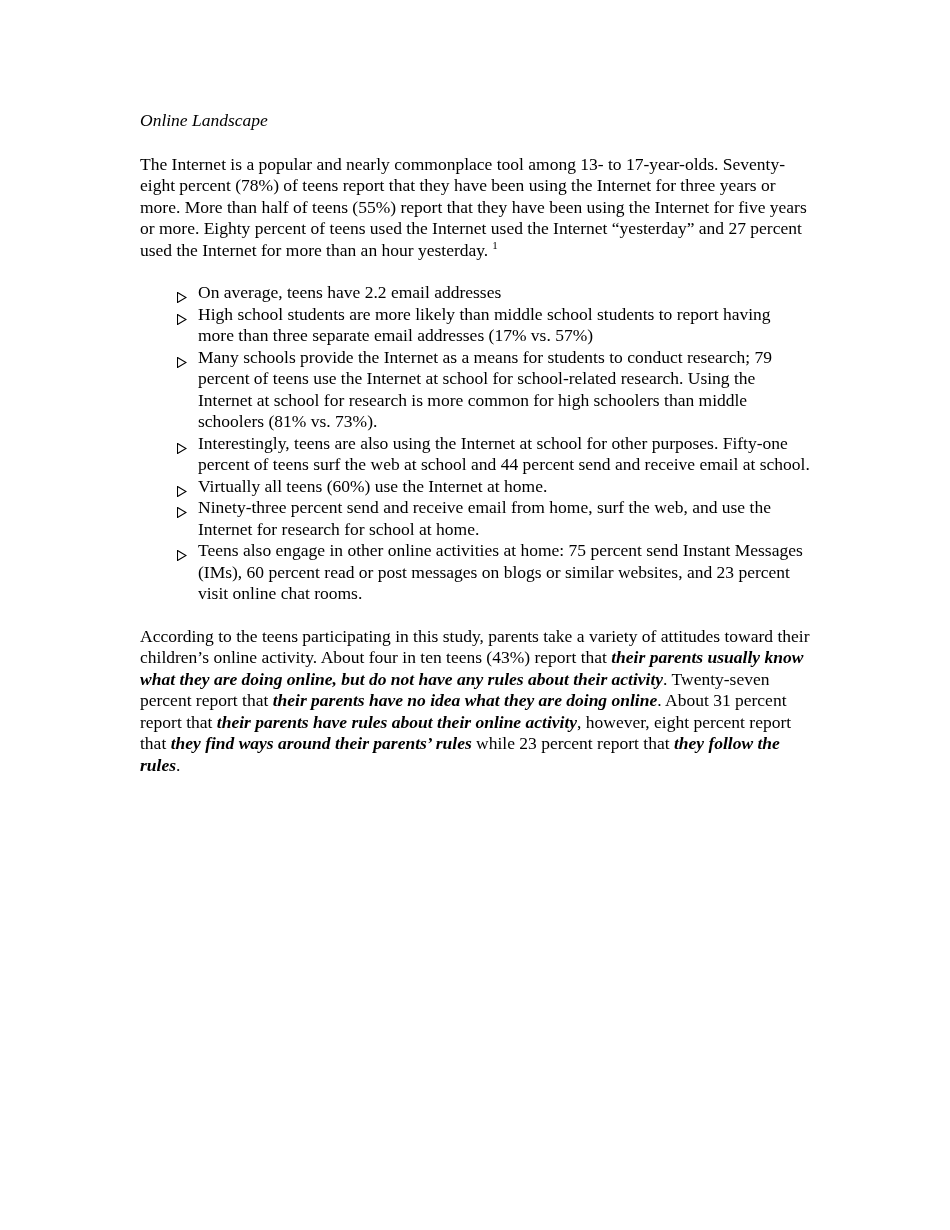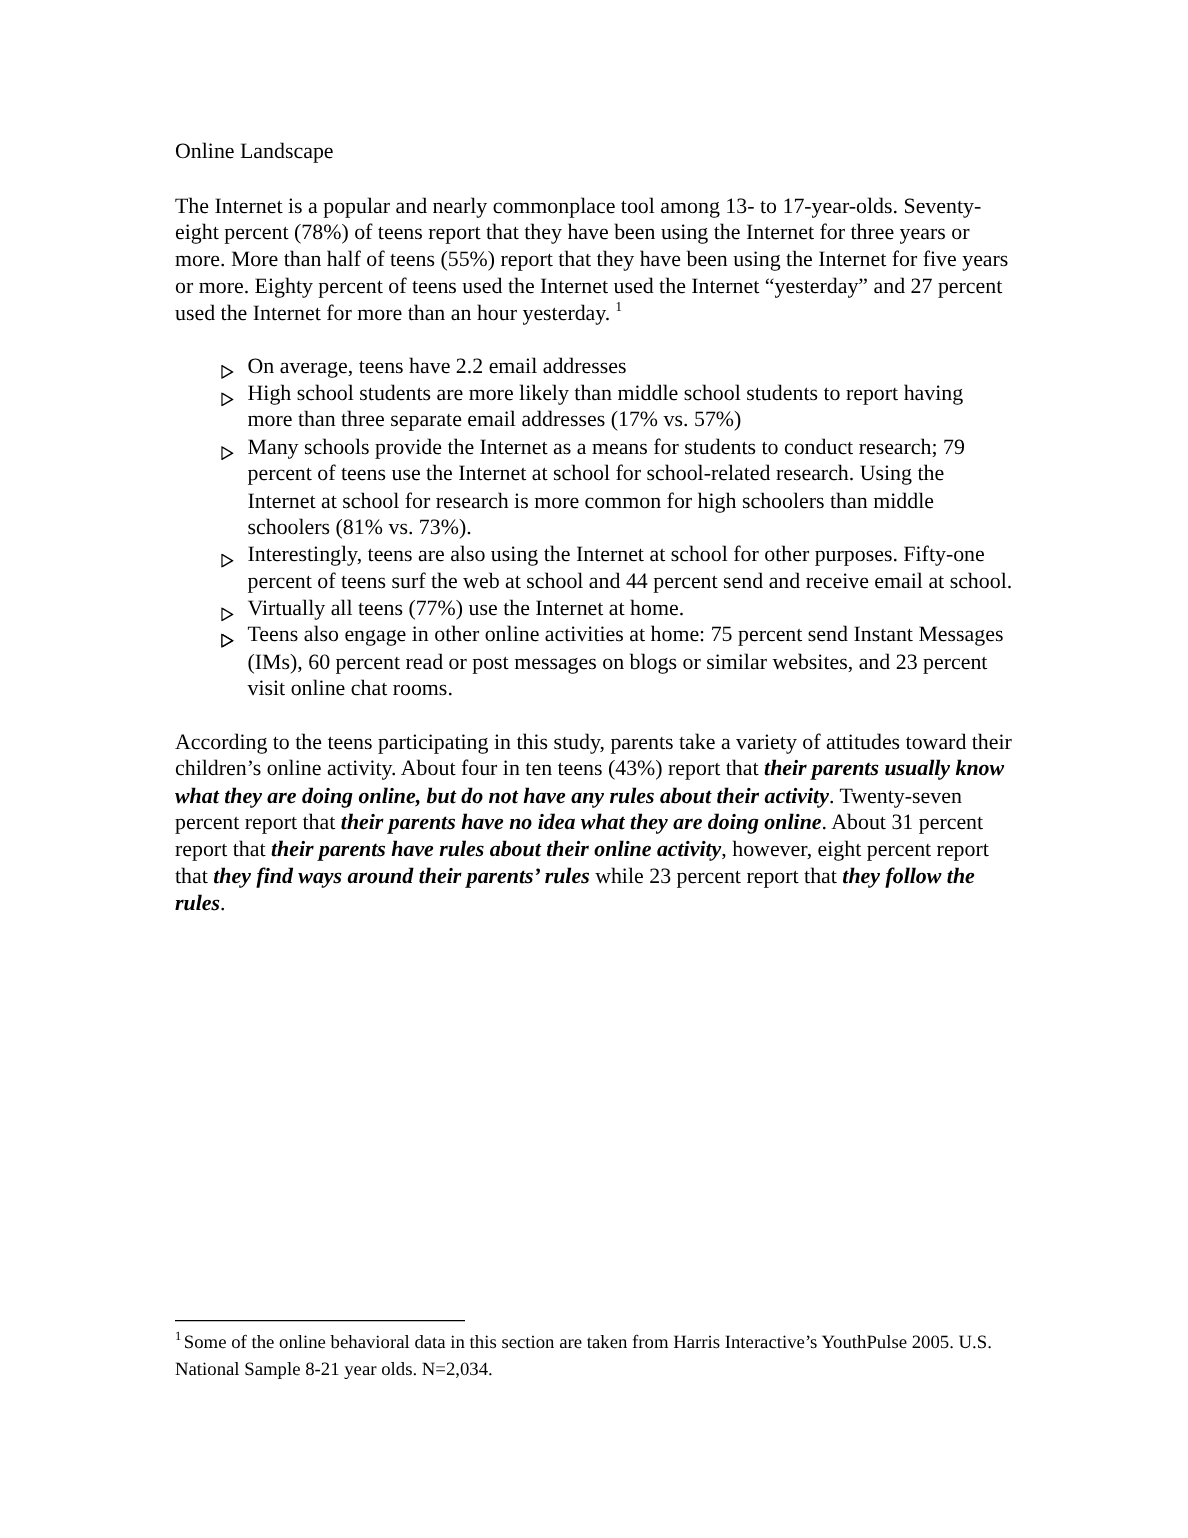--- a/index.html
+++ b/index.html
@@ -18,20 +18,21 @@
     overflow: hidden;
   }
   .doc-title {
     font-size: 29px;
     line-height: 34px;
     font-weight: bold;
     margin-bottom: 29px;
     letter-spacing: 0.2px;
   }
   .section-heading {
+    font-style: italic;
     margin-bottom: 22px;
   }
   p.body { margin-bottom: 21px; }
   sup.fnref {
     font-size: 11px;
     vertical-align: super;
     line-height: 0;
     margin-left: 4px;
   }
   ul.bullets {
@@ -98,35 +99,32 @@
     <li>
       <span class="marker"><svg width="10" height="11" viewBox="0 0 10 11">
             <polygon points="0.5,0.5 9,5.5 0.5,10.5" fill="#ffffff" stroke="#000000" stroke-width="1.1"></polygon>
           </svg></span>
       <span>Interestingly, teens are also using the Internet at school for other purposes.  Fifty-one percent of teens surf the web at school and 44 percent send and receive email at school.</span>
     </li>
     <li>
       <span class="marker"><svg width="10" height="11" viewBox="0 0 10 11">
             <polygon points="0.5,0.5 9,5.5 0.5,10.5" fill="#ffffff" stroke="#000000" stroke-width="1.1"></polygon>
           </svg></span>
-      <span>Virtually all teens (77%) use the Internet at home.</span>
+      <span>Virtually all teens (60%) use the Internet at home.</span>
     </li>
     <li>
       <span class="marker"><svg width="10" height="11" viewBox="0 0 10 11">
             <polygon points="0.5,0.5 9,5.5 0.5,10.5" fill="#ffffff" stroke="#000000" stroke-width="1.1"></polygon>
           </svg></span>
+      <span>Ninety-three percent send and receive email from home, surf the web, and use the Internet for research for school at home.</span>
     </li>
     <li>
       <span class="marker"><svg width="10" height="11" viewBox="0 0 10 11">
             <polygon points="0.5,0.5 9,5.5 0.5,10.5" fill="#ffffff" stroke="#000000" stroke-width="1.1"></polygon>
           </svg></span>
       <span>Teens also engage in other online activities at home:  75 percent send Instant Messages (IMs), 60 percent read or post messages on blogs or similar websites, and 23 percent visit online chat rooms.</span>
     </li>
   </ul>
 
   <p class="body"><span>According to the teens participating in this study, parents take a variety of attitudes toward their children’s online activity.  About four in ten teens (43%) report that </span><span class="bi">their parents usually know what they are doing online, but do not have any rules about their activity</span><span>.  Twenty-seven percent report that </span><span class="bi">their parents have no idea what they are doing online</span><span>.  About 31 percent report that </span><span class="bi">their parents have rules about their online activity</span><span>, however, eight percent report that </span><span class="bi">they find ways around their parents’ rules</span><span> while 23 percent report that </span><span class="bi">they follow the rules</span><span>.</span></p>
 
-  <div class="footnote">
-    <div class="footnote-rule"></div>
-    <p><sup class="fnref">1</sup><span>Some of the online behavioral data in this section are taken from Harris Interactive’s YouthPulse 2005. U.S. National Sample 8-21 year olds.  N=2,034.</span></p>
-  </div>
 
 </div>
 
 </body></html>

